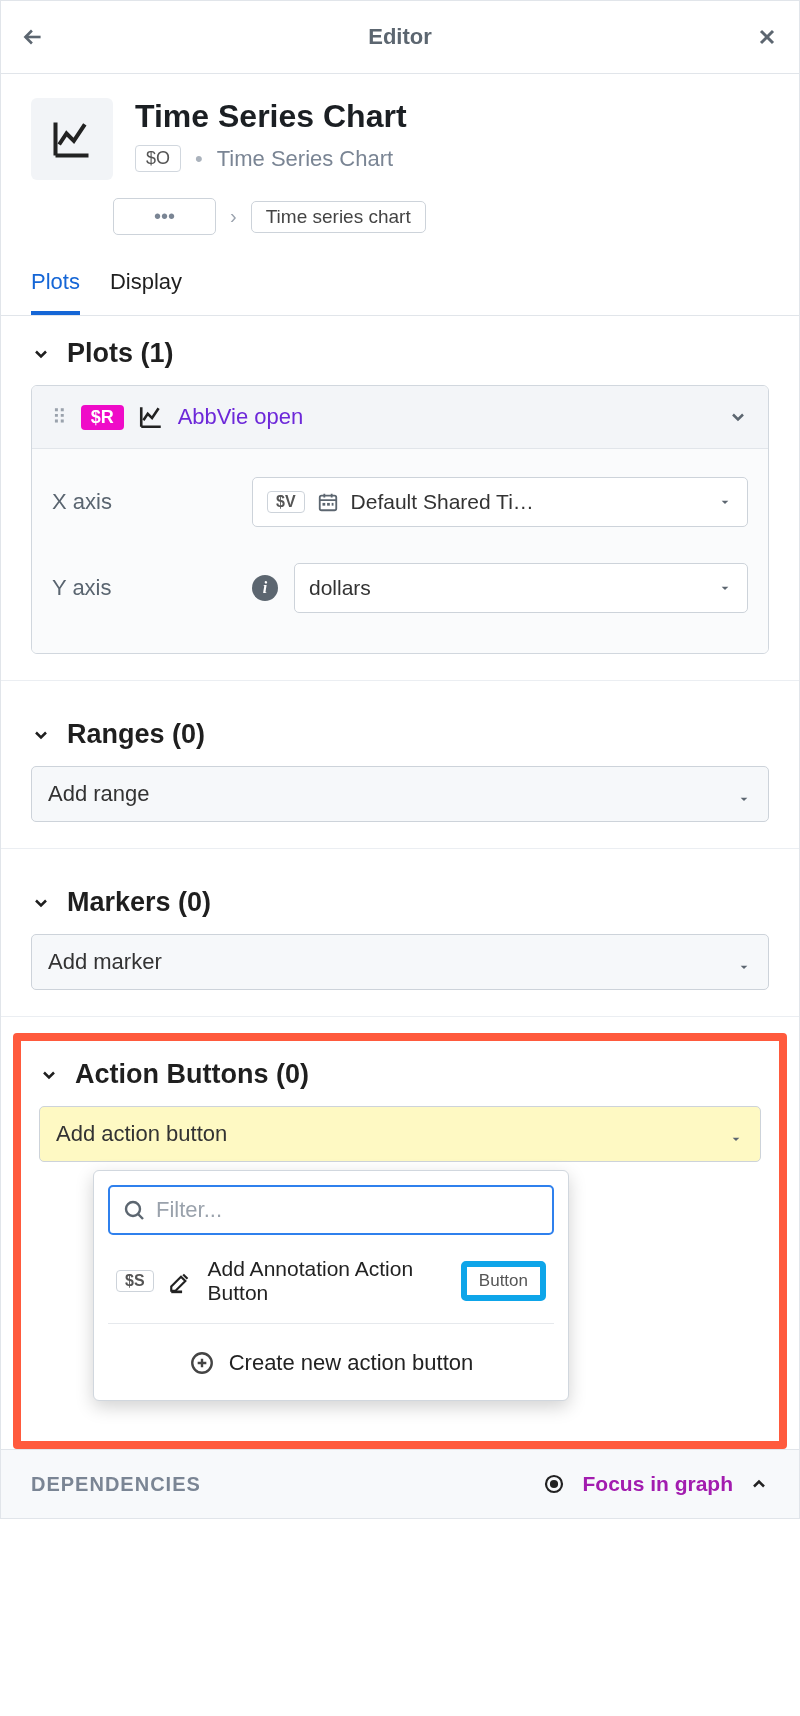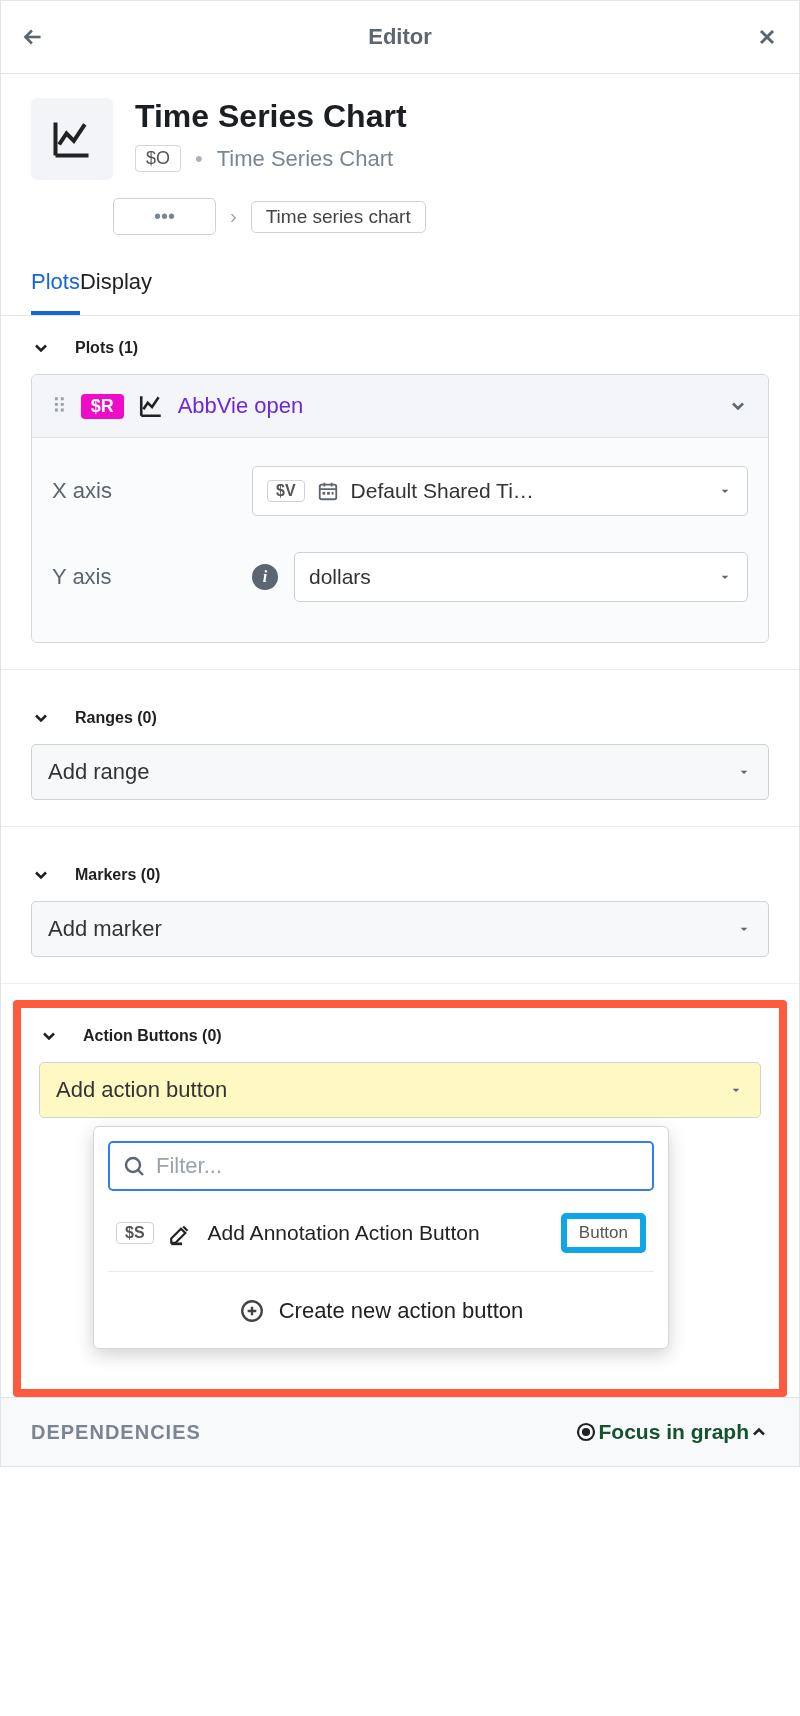--- a/index.html
+++ b/index.html
@@ -17,65 +17,65 @@
 .title-text h1 { font-size: 32px; font-weight: 700; color: #1b1f23; margin-bottom: 10px; }
 .subrow { display: flex; align-items: center; gap: 14px; color: #7a8594; font-size: 22px; }
 .tag { border: 1px solid #d1d7de; border-radius: 4px; padding: 2px 10px; font-size: 18px; color: #555; background: #fff; }
 .dot { color: #aab2bc; }
 .breadcrumb { display: flex; align-items: center; gap: 14px; margin-top: 18px; margin-left: 112px; margin-bottom: 14px; }
 .crumb-box { border: 1px solid #cdd3da; border-radius: 5px; padding: 6px 40px; color: #7a8594; font-size: 20px; background: #fff; display: inline-flex; align-items: center; justify-content: center; }
 .crumb-plain { border: 1px solid #cdd3da; border-radius: 5px; padding: 4px 14px; font-size: 19px; color: #444; background: #fff; }
 .crumb-sep { color: #9ba3ae; font-size: 20px; }
 
 
-.tabs { display: flex; padding: 8px 30px 0 30px; border-bottom: 1px solid #e1e5ea; }
+.tabs { display: flex; gap: 30px; padding: 8px 30px 0 30px; border-bottom: 1px solid #e1e5ea; }
 .tab { font-size: 22px; font-weight: 500; padding: 12px 0 16px 0; color: #1f1f1f; cursor: pointer; border-bottom: 4px solid transparent; }
 .tab.active { color: #1566d6; border-bottom-color: #1566d6; }
 
 
 .section { padding: 22px 30px 10px 30px; }
-.section-header { display: flex; align-items: center; gap: 24px; font-size: 16px; font-weight: 700; margin-bottom: 16px; cursor: pointer; }
+.section-header { display: flex; align-items: center; gap: 16px; font-size: 27px; font-weight: 700; margin-bottom: 16px; cursor: pointer; }
 .chev { display: inline-flex; }
 
 .plot-card { border: 1px solid #d1d7de; border-radius: 6px; overflow: hidden; }
 .plot-header { display: flex; align-items: center; gap: 14px; padding: 18px 20px; background: #f3f5f8; border-bottom: 1px solid #e1e5ea; }
 .drag-handle { color: #9aa2ac; font-size: 20px; cursor: grab; }
 .pink-tag { background: #ef0bc8; color: #fff; border-radius: 4px; padding: 2px 10px; font-weight: 700; font-size: 18px; }
 .plot-label { font-size: 22px; font-weight: 500; color: #6d28d9; }
 .plot-header .expand { margin-left: auto; color: #5c6670; }
 
 .plot-body { padding: 10px 20px 22px 20px; background: #fafbfc; }
 .axis-row { display: flex; align-items: center; padding: 18px 0; }
 .axis-label { width: 200px; font-size: 22px; color: #5a6570; display: flex; align-items: center; gap: 10px; }
 .info-icon { width: 26px; height: 26px; border-radius: 50%; background: #5c6670; color: #fff; display: inline-flex; align-items: center; justify-content: center; font-size: 16px; font-weight: 700; font-style: italic; font-family: Georgia, serif; margin-left: auto; margin-right: 16px; }
 .select-box { flex: 1; border: 1px solid #cdd3da; border-radius: 5px; background: #fff; padding: 12px 14px; display: flex; align-items: center; gap: 12px; font-size: 21px; color: #333; }
 .select-box .caret { margin-left: auto; color: #5c6670; }
 .mini-tag { border: 1px solid #cdd3da; border-radius: 4px; padding: 1px 8px; font-size: 16px; color: #555; background: #fff; font-weight: 600; }
 
 .divider { height: 1px; background: #ebeef2; margin: 16px 0; }
 
-.add-select { border: 1px solid #cdd3da; border-radius: 5px; background: #f6f8fa; padding: 14px 16px; display: flex; align-items: center; font-size: 22px; color: #333; cursor: pointer; }
+.add-select { border: 1px solid #cdd3da; border-radius: 5px; background: #f6f8fa; padding: 14px 16px; display: flex; align-items: flex-end; font-size: 22px; color: #333; cursor: pointer; }
 .add-select .caret { margin-left: auto; color: #5c6670; }
 .add-select.pressed { background: #fef9c3; }
 
 
 .highlight-box { border: 8px solid #ff5a3d; border-radius: 4px; margin: 0 12px; padding: 12px 18px 40px 18px; }
 
 
-.popup { margin: 8px 0 0 54px; width: 576px; border: 1px solid #d1d7de; border-radius: 6px; background: #fff; box-shadow: 0 6px 18px rgba(0,0,0,0.18); padding: 14px; }
+.popup { margin: 8px 0 0 54px; width: 476px; border: 1px solid #d1d7de; border-radius: 6px; background: #fff; box-shadow: 0 6px 18px rgba(0,0,0,0.18); padding: 14px; }
 .filter-wrap { display: flex; align-items: center; gap: 10px; border: 2px solid #2f80ed; border-radius: 5px; padding: 10px 12px; }
 .filter-wrap input { border: none; outline: none; font-size: 22px; flex: 1; color: #333; }
 .filter-wrap input::placeholder { color: #9aa2ac; }
 .popup-row { display: flex; align-items: center; gap: 14px; padding: 22px 8px 18px 8px; font-size: 21px; color: #222; border-bottom: 1px solid #e6e9ed; }
 .badge-right { margin-left: auto; border: 6px solid #0ea5e9; border-radius: 5px; padding: 4px 12px; font-size: 17px; color: #555; }
 .popup-create { display: flex; align-items: center; justify-content: center; gap: 14px; padding: 26px 0 10px; font-size: 22px; color: #222; cursor: pointer; }
 
 
 .deps { border-top: 1px solid #e1e5ea; background: #f7f9fb; padding: 22px 30px; display: flex; align-items: center; font-size: 20px; letter-spacing: 1px; color: #7a8594; font-weight: bold; }
-.deps-right { margin-left: auto; display: flex; align-items: center; gap: 0; color: #14532d; font-size: 21px; letter-spacing: 0; }
+.deps-right { margin-left: auto; display: flex; align-items: center; gap: 16px; color: #a21caf; font-size: 21px; letter-spacing: 0; }
 
 svg { display: block; }
 </style>
 </head>
 <body>
 
 <div class="panel">
 
   <div class="header">
     <span class="icon-btn">

